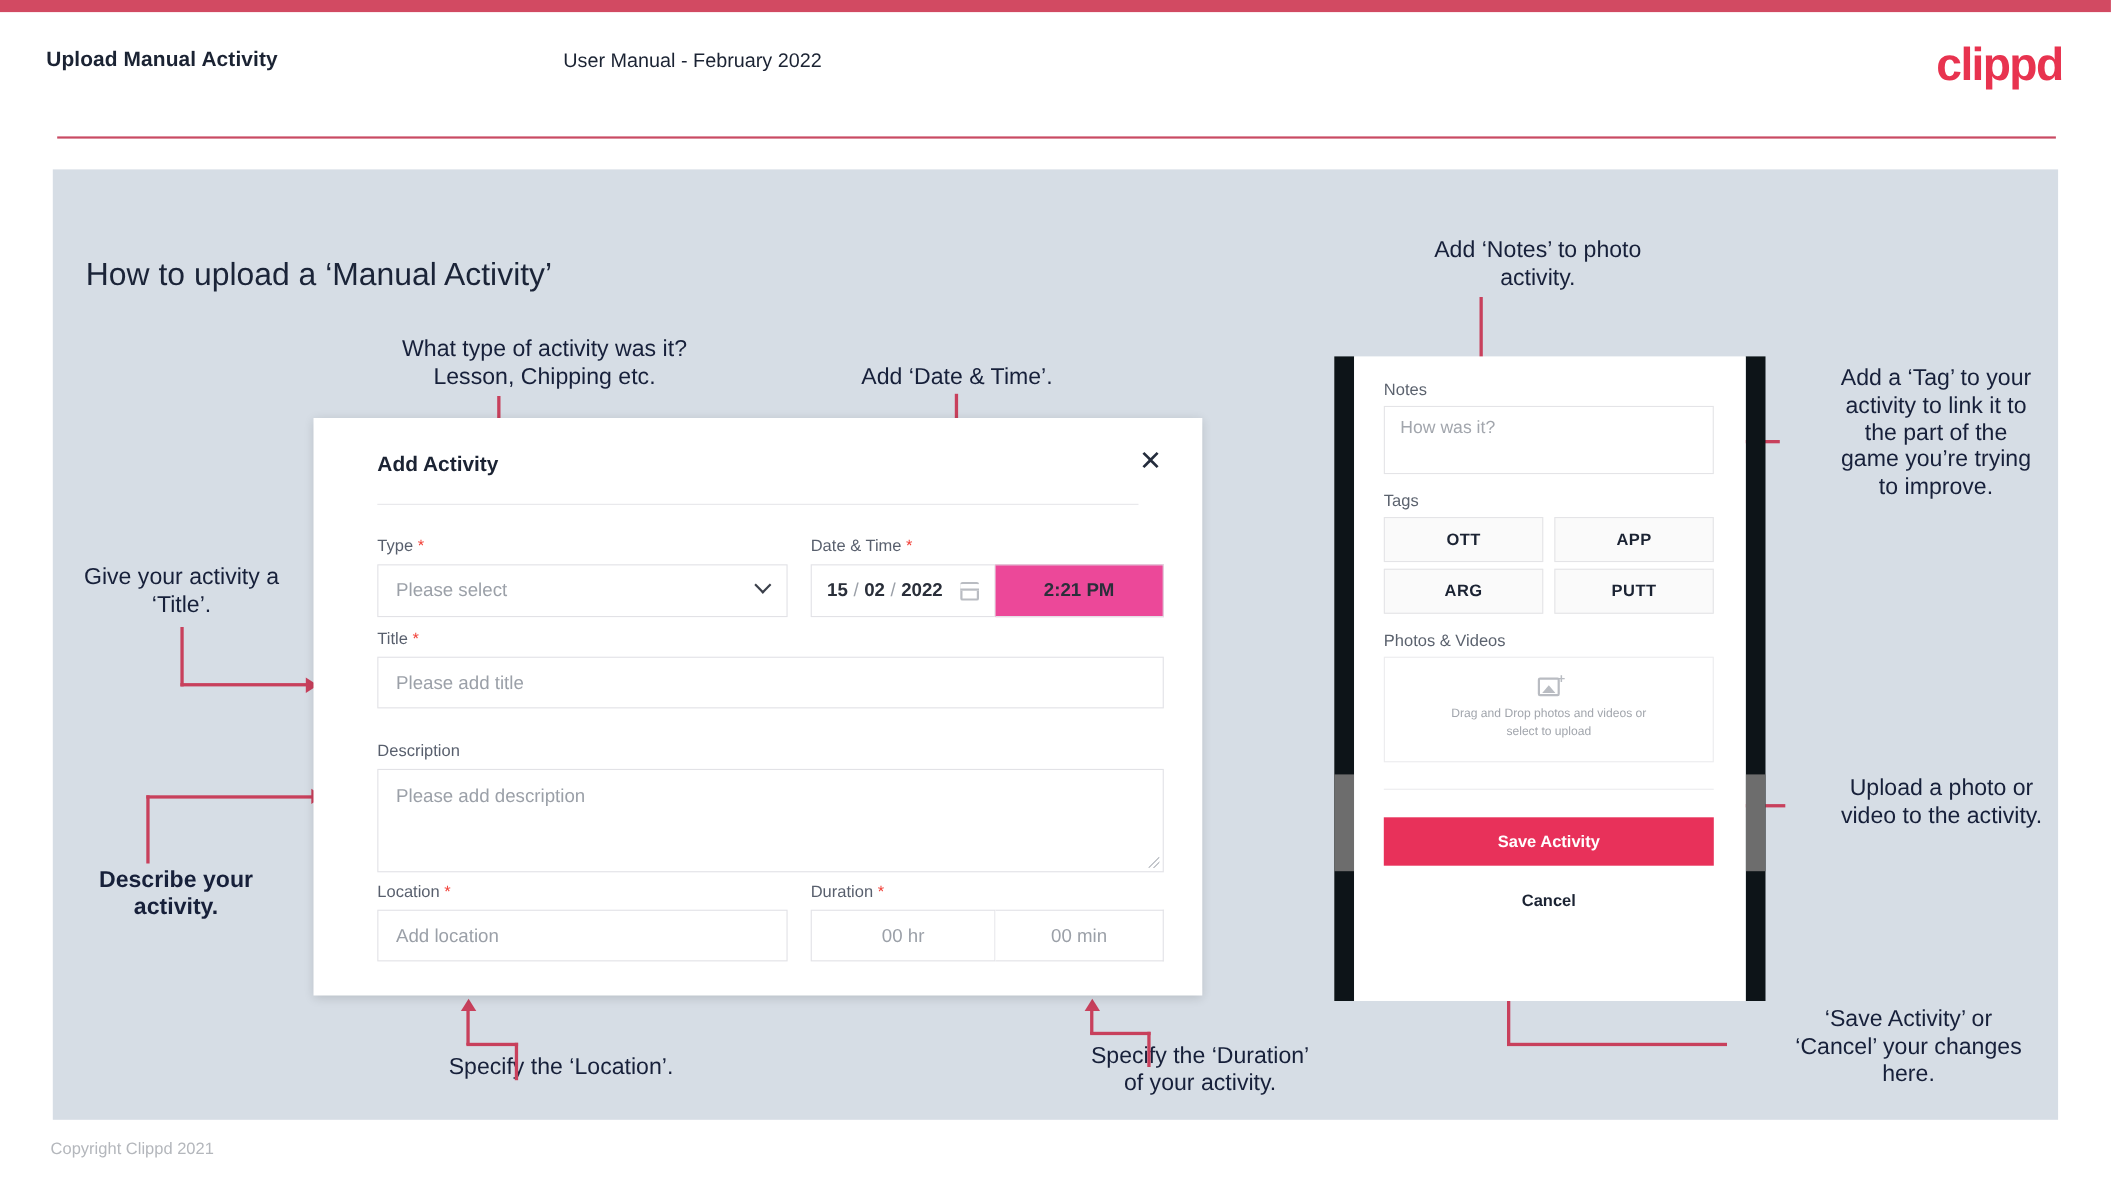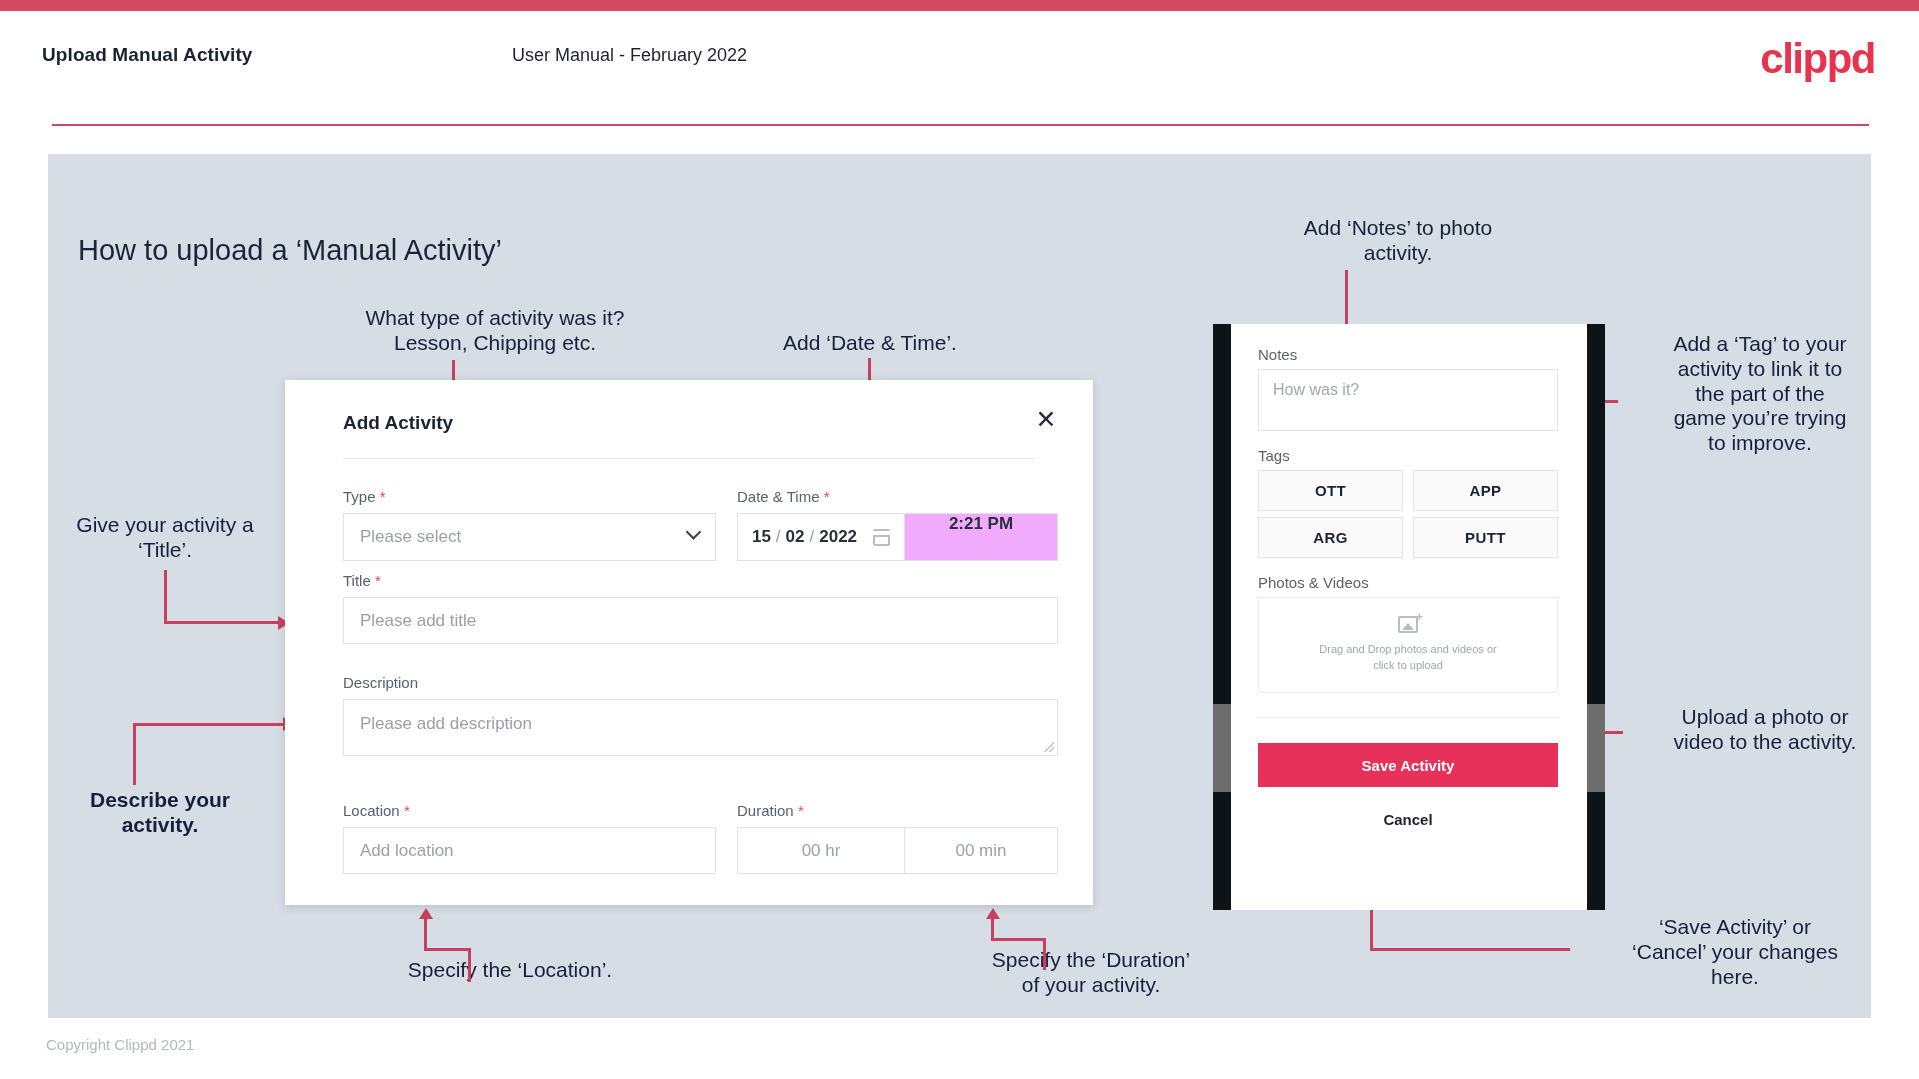--- a/index.html
+++ b/index.html
@@ -119,22 +119,22 @@
   .date-box .sep { color:#9ba0a8; margin: 0 5px; font-weight: 400; }
   .cal-ic {
     width: 17px; height: 17px; margin-left: 16px;
     border: 2px solid #b9bcc2; border-radius: 2px; position: relative;
   }
   .cal-ic:before {
     content:''; position:absolute; left:-2px; top:0px; width:17px; height:4px;
     background:#fff; border-bottom:2px solid #b9bcc2;
   }
   .time-box {
-    position: absolute; border: 1px solid #e2e2e6; border-left: none; background:#f0abfc;
-    display:flex; align-items:flex-start; justify-content:center;
+    position: absolute; border: 1px solid #e2e2e6; border-left: none; background:#ec4899;
+    display:flex; align-items:center; justify-content:center;
     font-size: 17px; color:#2a2f3a; font-weight: 700;
   }
   .dur-box {
     position:absolute; border:1px solid #e2e2e6; background:#fff;
     display:flex; align-items:center; justify-content:center;
     font-size:17px; color:#9ba0a8;
   }
   .ta-grip {
     position:absolute; right:3px; bottom:3px; width:10px; height:10px;
     background:
@@ -320,21 +320,21 @@
       <span>Title</span>
       <span class="req">*</span>
     </div>
     <div class="inp" style="left:58px; top:217px; width:715px; height:47px;">
       <span class="ph">Please add title</span>
     </div>
 
     <div class="fld-label" style="left:58px; top:294px;">
       <span>Description</span>
     </div>
-    <div class="inp" style="left:58px; top:319px; width:715px; height:57px; align-items:flex-start;">
+    <div class="inp" style="left:58px; top:319px; width:715px; height:94px; align-items:flex-start;">
       <span class="ph" style="padding-top:14px;">Please add description</span>
       <span class="ta-grip"></span>
     </div>
 
     <div class="fld-label" style="left:58px; top:422px;">
       <span>Location</span>
       <span class="req">*</span>
     </div>
     <div class="inp" style="left:58px; top:447px; width:373px; height:47px;">
       <span class="ph">Add location</span>
@@ -372,21 +372,21 @@
       <div class="tag" style="left:182px; top:146px; width:145px; height:41px;">APP</div>
       <div class="tag" style="left:27px; top:193px; width:145px; height:41px;">ARG</div>
       <div class="tag" style="left:182px; top:193px; width:145px; height:41px;">PUTT</div>
 
       <div class="ph-label" style="left:27px; top:250px;">Photos &amp; Videos</div>
       <div class="drop" style="left:27px; top:273px; width:300px; height:96px;">
         <span class="img-ic">
             <span class="img-plus">+</span>
           </span>
         <span>Drag and Drop photos and videos or</span>
-        <span>click to upload</span>
+        <span>select to upload</span>
       </div>
 
       <div class="ph-rule" style="left:27px; top:393px; width:300px;"></div>
 
       <div class="save-btn" style="left:27px; top:419px; width:300px; height:44px;">Save Activity</div>
       <div class="cancel-btn" style="left:27px; top:475px; width:300px; height:40px;">Cancel</div>
     </div>
   </div>
 
   <div class="footer">Copyright Clippd 2021</div>

